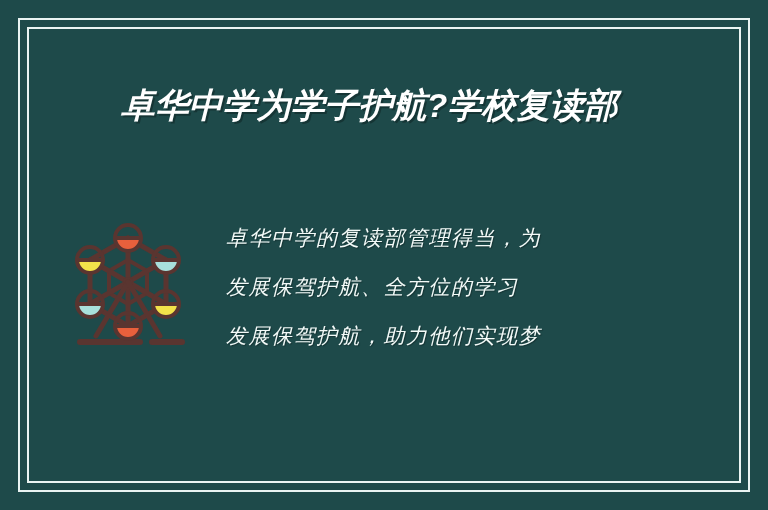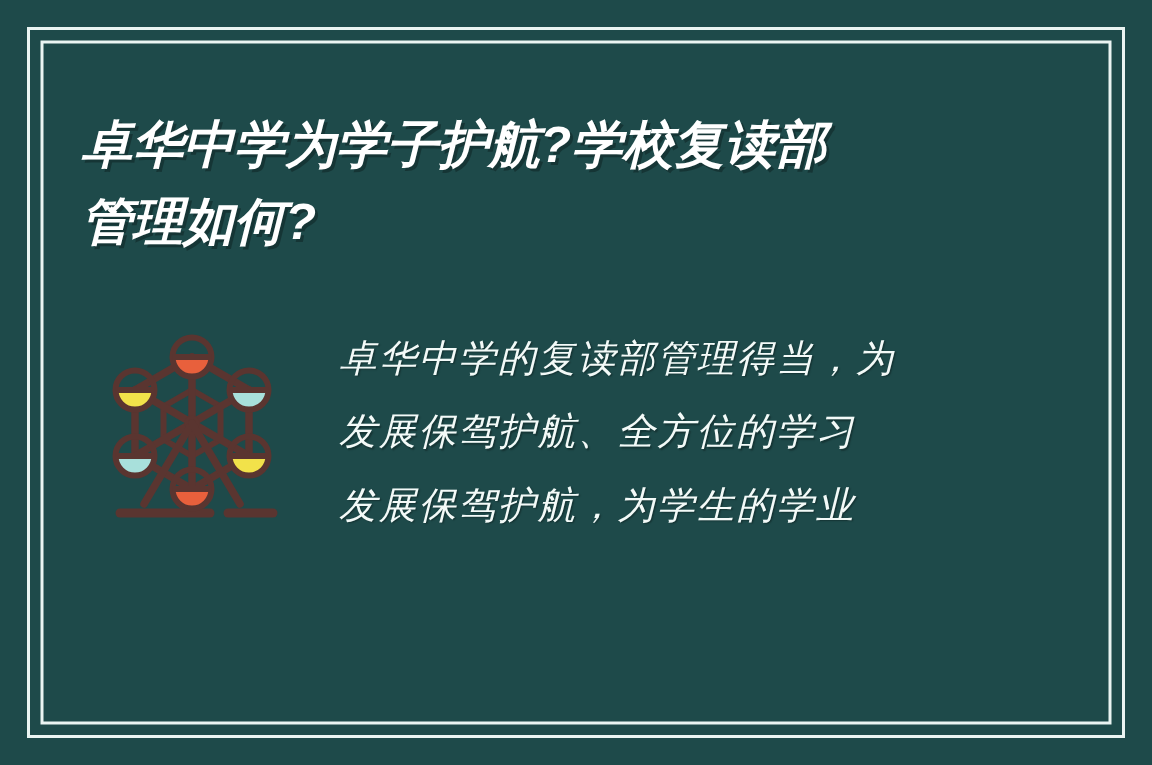--- a/index.html
+++ b/index.html
@@ -42,22 +42,23 @@
     bottom: 27px;
     border: 2px solid #eaf4f2;
     box-sizing: border-box;
     pointer-events: none;
   }
 
   
   #title-block {
     position: absolute;
     left: 54px;
-    top: 72px;
+    top: 80px;
     width: 630px;
+    text-align: center;
   }
   .title-line {
     color: #ffffff;
     font-family: "Liberation Sans", sans-serif;
     font-weight: bold;
     font-style: italic;
     font-size: 34px;
     line-height: 51px;
     letter-spacing: 0px;
     white-space: nowrap;
@@ -79,39 +80,38 @@
     position: absolute;
     left: 226px;
     top: 214px;
     width: 424px;
     height: 268px;
     overflow: hidden;
   }
   .body-line {
     color: #f3faf8;
     font-family: "DejaVu Serif", serif;
-    font-size: 25px;
+    font-size: 21px;
     font-style: italic;
     line-height: 49px;
     letter-spacing: 1.5px;
     white-space: nowrap;
     text-shadow: 1px 1px 1px rgba(0,0,0,0.30);
   }
 </style>
 </head>
 <body>
 
 <div id="card">
 
   <div class="frame-outer"></div>
   <div class="frame-inner"></div>
 
   <div id="title-block">
     <div class="title-line">卓华中学为学子护航?学校复读部</div>
-    <div class="title-line">管理如何?</div>
   </div>
 
   <div id="illustration">
     <svg width="130" height="146" viewBox="0 0 130 146" xmlns="http://www.w3.org/2000/svg">
       <defs>
         <clipPath id="halfClipTop">
             <rect x="-14" y="0" width="28" height="14"></rect>
           </clipPath>
       </defs>
 
@@ -174,16 +174,16 @@
           <circle cx="0" cy="0" r="13" fill="none" stroke="#5a3530" stroke-width="4"></circle>
           <line x1="-13" y1="0" x2="13" y2="0" stroke="#5a3530" stroke-width="4"></line>
         </g>
       </g>
     </svg>
   </div>
 
   <div id="body-block">
     <div class="body-line">卓华中学的复读部管理得当，为</div>
     <div class="body-line">发展保驾护航、全方位的学习</div>
-    <div class="body-line">发展保驾护航，为学生的学业</div>
+    <div class="body-line">发展保驾护航，助力他们实现梦</div>
   </div>
 
 </div>
 
 </body></html>

